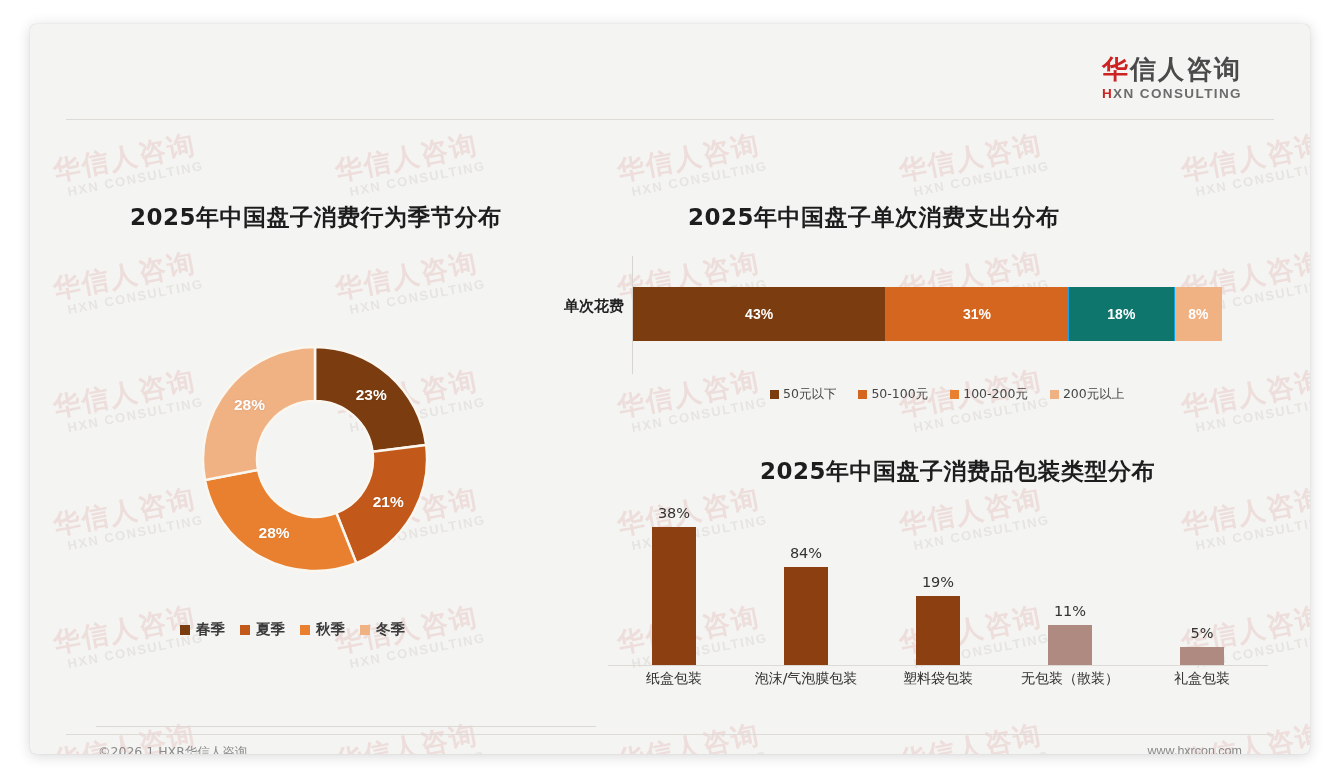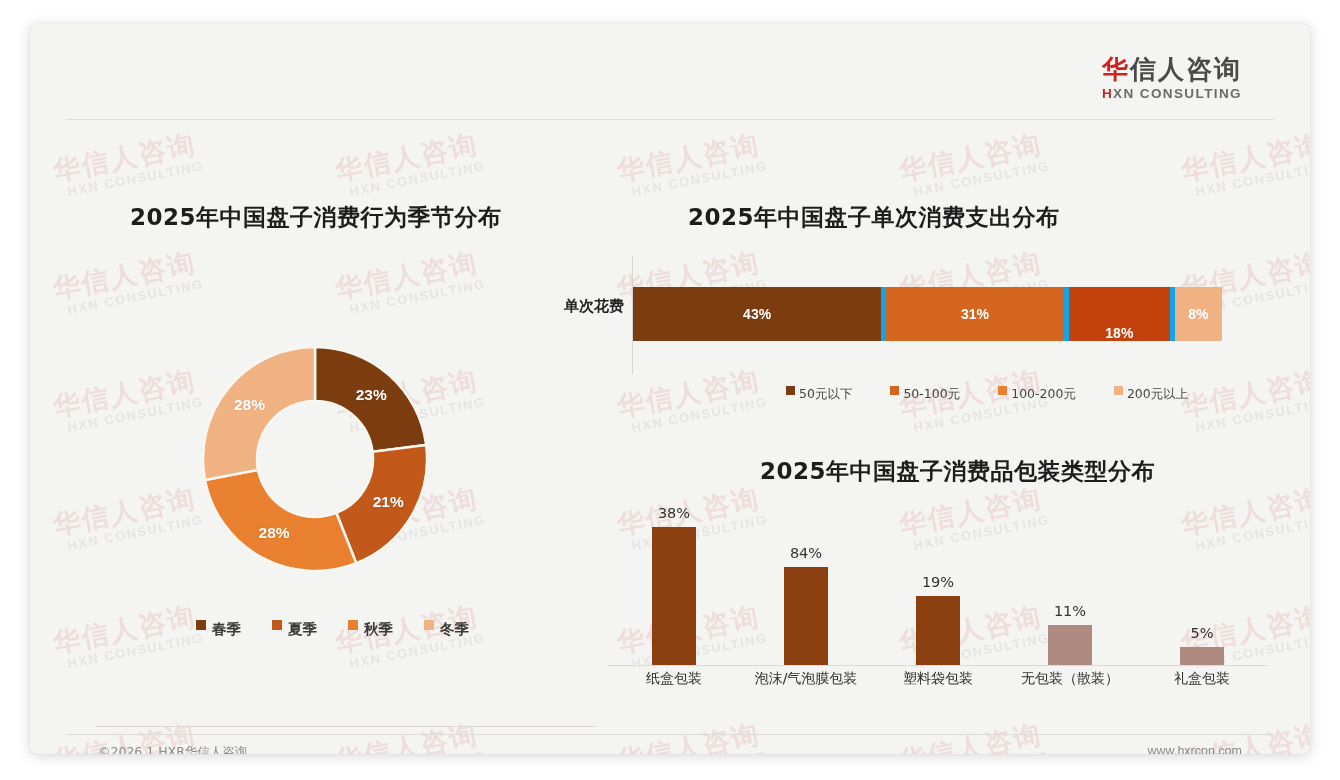--- a/index.html
+++ b/index.html
@@ -123,21 +123,21 @@
     text-shadow: 0 0 2px rgba(0,0,0,0.12);
     transform: translate(-50%, -50%);
     pointer-events: none;
   }
   .legend {
     position: absolute;
     display: flex;
     align-items: center;
     z-index: 4;
   }
-  .legend-item { display: flex; align-items: flex-start; white-space: nowrap; margin-left: 16px; }
+  .legend-item { display: flex; align-items: center; white-space: nowrap; }
   .legend-swatch {
     width: 10px; height: 10px;
     margin-right: 6px;
     display: inline-block;
   }
   .legend-text {
     font-size: 14px;
     color: #3a3a3a;
     font-family: "DejaVu Sans", "Liberation Sans", sans-serif;
   }
@@ -174,21 +174,21 @@
     left: 23px; top: 31px;
     height: 54px;
     right: 28px;
     display: flex;
   }
   .stack-seg {
     height: 100%;
     display: flex;
     align-items: center;
     justify-content: center;
-    border-right: 5px solid #0ea5e9;
+    border-right: 1px solid #0ea5e9;
   }
   .stack-seg:last-child { border-right: none; }
   .stack-seg-label {
     font-size: 14px; font-weight: 700;
     color: #ffffff;
   }
   #stack-legend {
     left: 740px; top: 362px;
     gap: 22px;
   }
@@ -458,21 +458,21 @@
   <div class="stack-area">
     <div class="stack-axis-v"></div>
     <div class="stack-cat-label">单次花费</div>
     <div class="stack-bar" id="stack-bar">
         <div class="stack-seg" style="width: 43%; background: rgb(123, 61, 16);">
           <span class="stack-seg-label">43%</span>
         </div>
         <div class="stack-seg" style="width: 31%; background: rgb(212, 102, 31);">
           <span class="stack-seg-label">31%</span>
         </div>
-        <div class="stack-seg" style="width: 18%; background: #c2410c; align-items: flex-end;">
+        <div class="stack-seg" style="width: 18%; background: #0f766e;">
           <span class="stack-seg-label">18%</span>
         </div>
         <div class="stack-seg" style="width: 8%; background: rgb(240, 177, 131);">
           <span class="stack-seg-label">8%</span>
         </div>
       </div>
   </div>
   <div class="legend" id="stack-legend">
       <div class="legend-item">
         <span class="legend-swatch" style="background: rgb(123, 61, 16);"></span>

